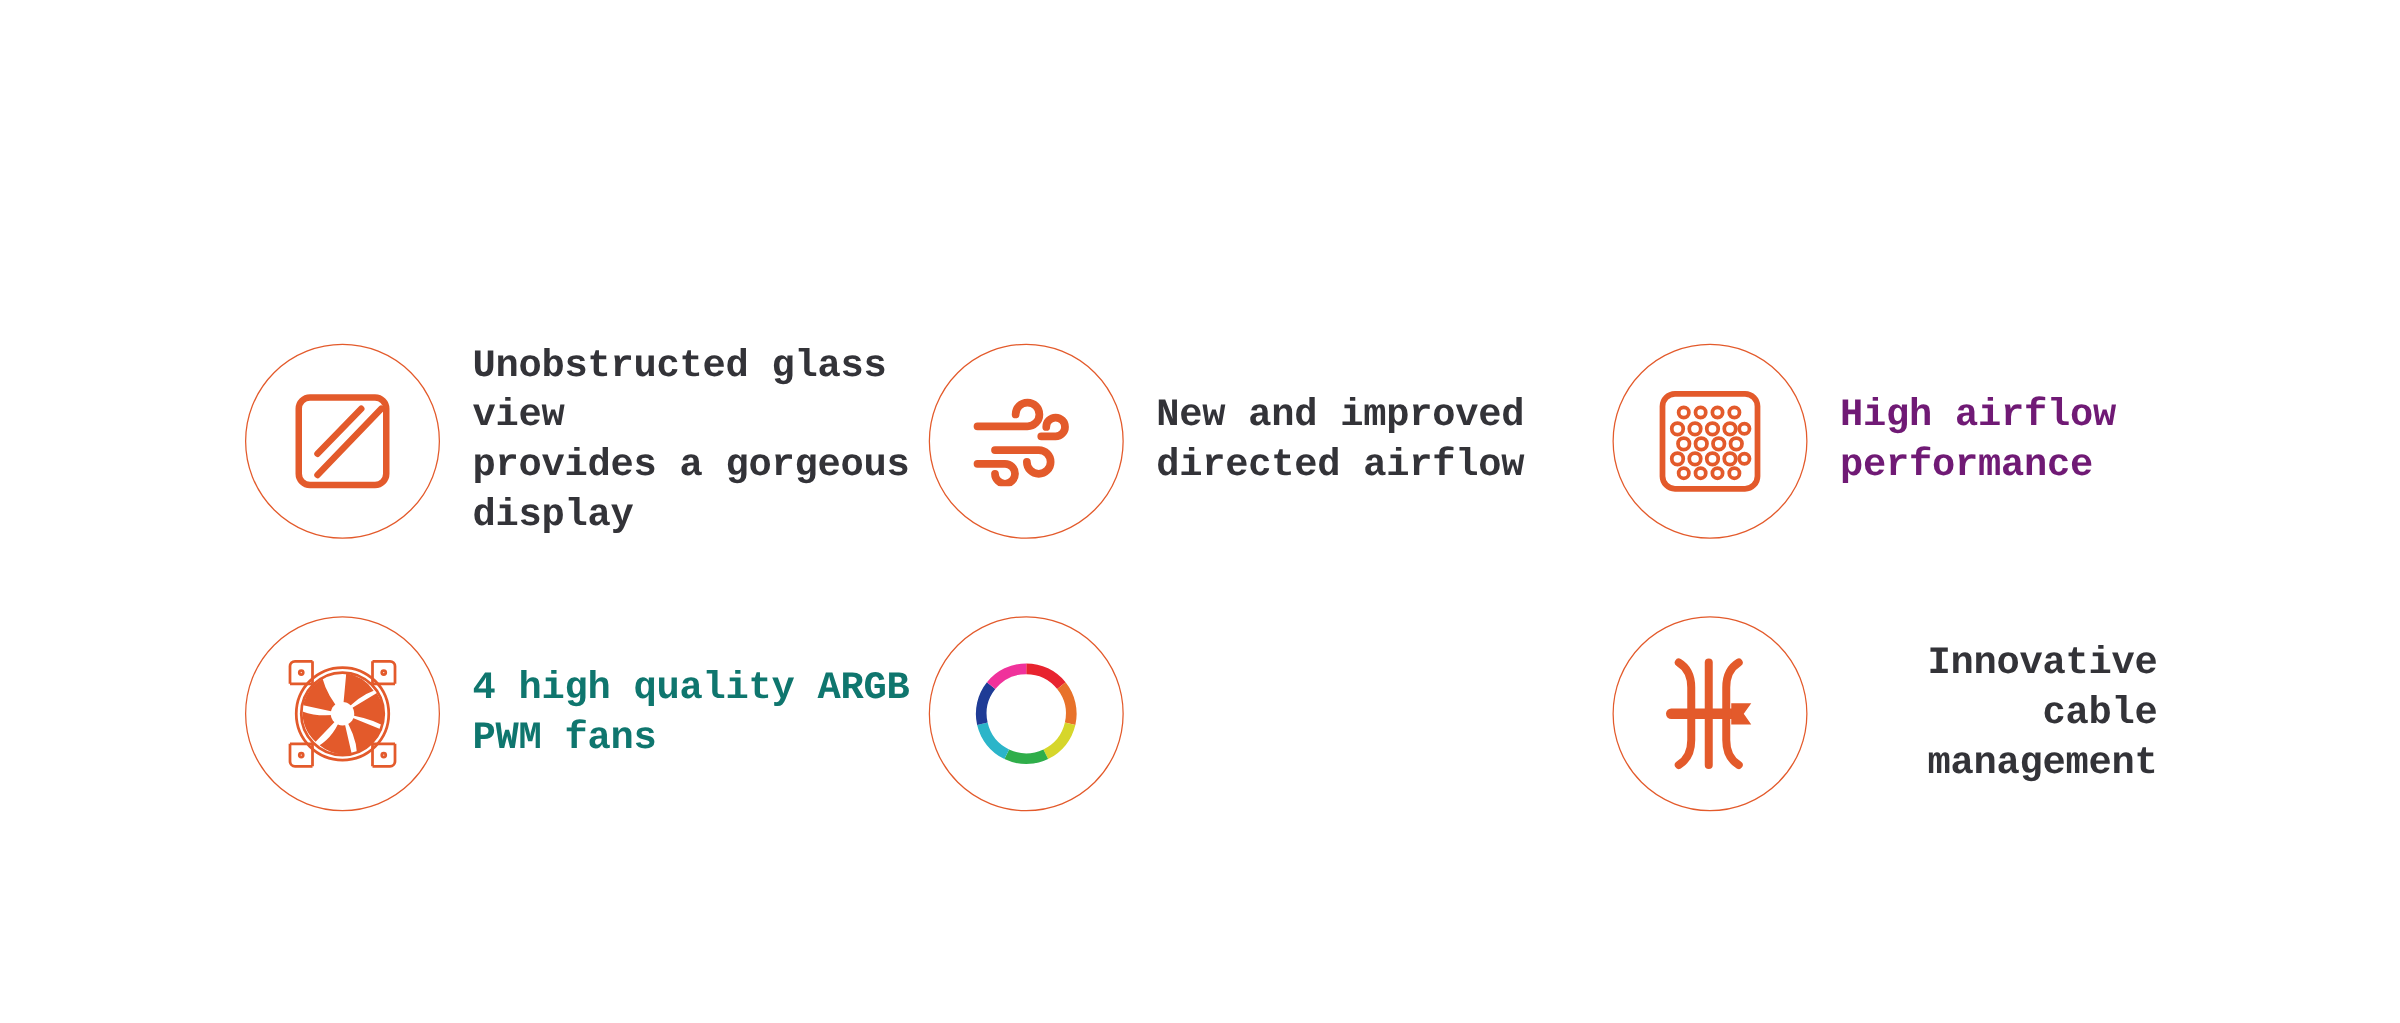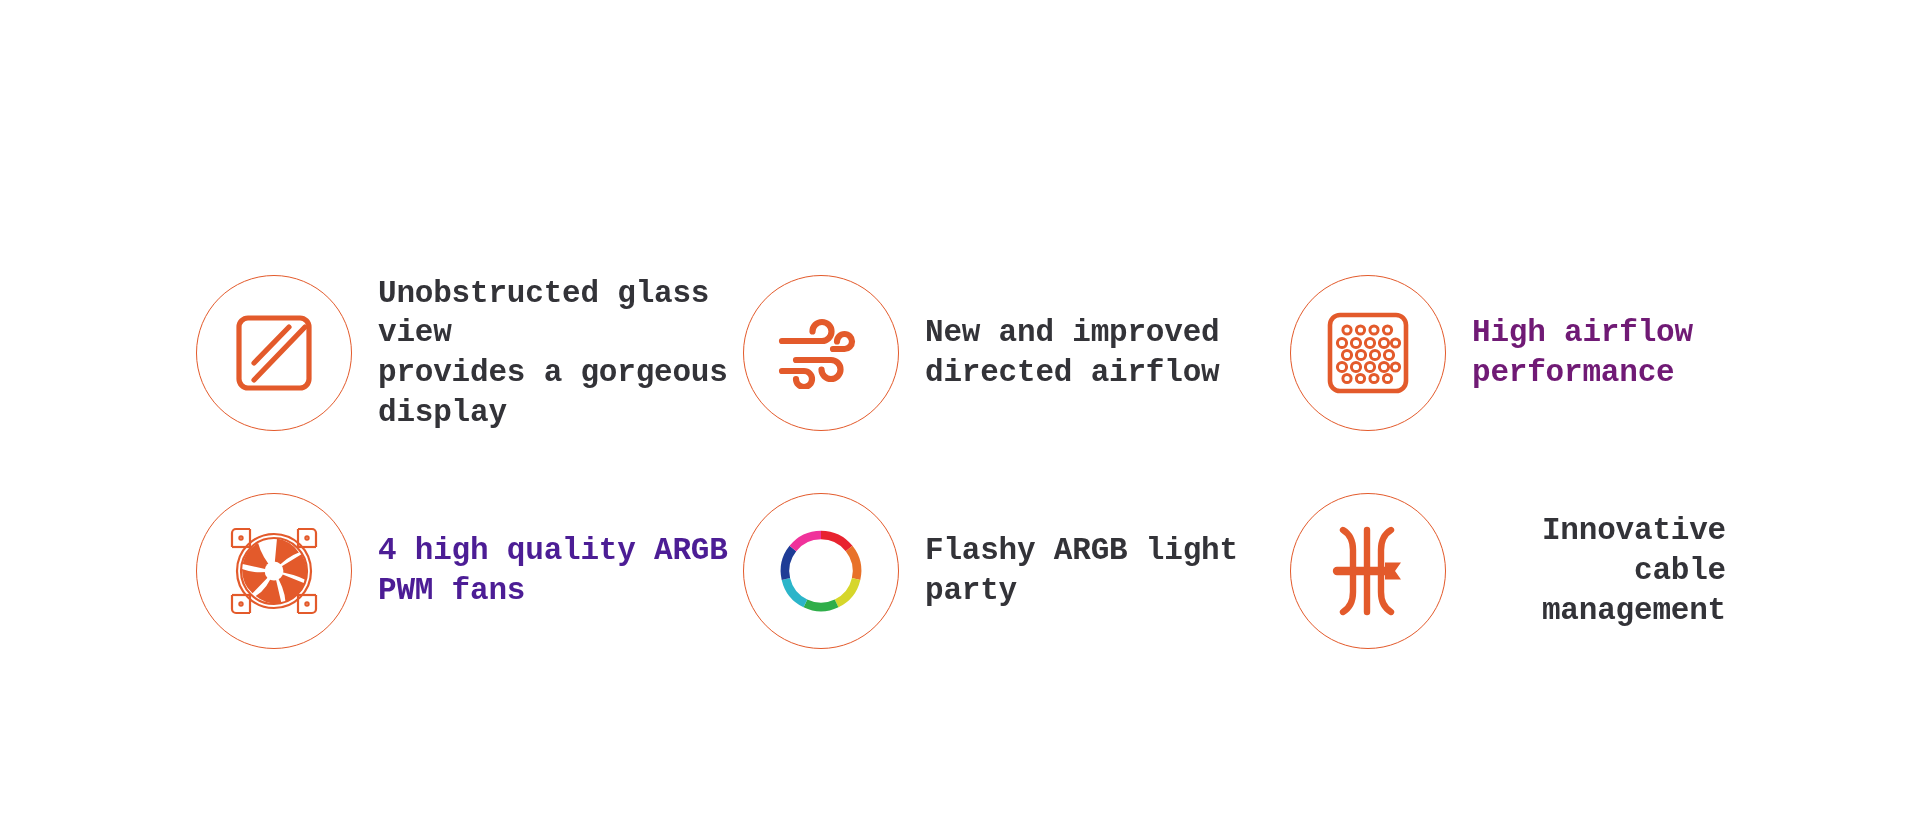--- a/index.html
+++ b/index.html
@@ -149,42 +149,41 @@
             <path d="M46 46 L73.5 29.3 A32.6 32.6 0 0 1 77.7 54.9 Q65.4 48.7 46 46 Z"></path>
             <path d="M46 46 L77 58.5 A32.6 32.6 0 0 1 57.5 76.9 Q56.8 63.2 46 46 Z"></path>
             <path d="M46 46 L53.4 78.1 A32.6 32.6 0 0 1 27.7 71.1 Q39.5 64 46 46 Z"></path>
             <path d="M46 46 L24.5 68.3 A32.6 32.6 0 0 1 14 44.1 Q27.4 49.3 46 46 Z"></path>
             <path d="M46 46 L14.6 39.1 A32.6 32.6 0 0 1 30.1 18 Q33.5 31.3 46 46 Z"></path>
             <circle cx="46" cy="46" r="9.4" fill="#ffffff"></circle>
           </g>
         </svg>
       </span>
     </div>
-    <div class="feature-label" style="color: #4c1d95;">4 high quality ARGB
+    <div class="feature-label" style="color: #0f766e;">4 high quality ARGB
 PWM fans</div>
   </div>
 
   <div class="feature-item">
     <div class="icon-circle" style="border-color: rgb(227, 90, 43);">
       <span>
         <svg width="90" height="90" viewBox="0 0 90 90" fill="none">
           <g transform="translate(45,45)" fill="none" stroke-width="8.6">
 
             <path d="M0 -36 A36 36 0 0 1 28.1 -22.5" stroke="#E8232F"></path>
             <path d="M28.1 -22.5 A36 36 0 0 1 35.1 8.0" stroke="#E8722A"></path>
             <path d="M35.1 8.0 A36 36 0 0 1 15.6 32.4" stroke="#D6D62B"></path>
             <path d="M15.6 32.4 A36 36 0 0 1 -15.6 32.4" stroke="#2FAE4A"></path>
             <path d="M-15.6 32.4 A36 36 0 0 1 -35.1 8.0" stroke="#2BB5C9"></path>
             <path d="M-35.1 8.0 A36 36 0 0 1 -28.1 -22.5" stroke="#1F3C96"></path>
             <path d="M-28.1 -22.5 A36 36 0 0 1 0 -36" stroke="#F0329B"></path>
           </g>
         </svg>
       </span>
     </div>
-    <div class="feature-label" style="color: rgb(51, 51, 56);">Flashy ARGB light party</div>
   </div>
 
   <div class="feature-item">
     <div class="icon-circle" style="border-color: rgb(227, 90, 43);">
       <span>
         <svg width="74" height="90" viewBox="0 0 74 90" fill="none">
           <g stroke="#E35A2B" stroke-width="6.4" stroke-linecap="round" fill="none">
             <path d="M12 4 Q22 10 22 24 V66 Q22 80 12 86"></path>
             <path d="M36 4 V86"></path>
             <path d="M60 4 Q50 10 50 24 V66 Q50 80 60 86"></path>

